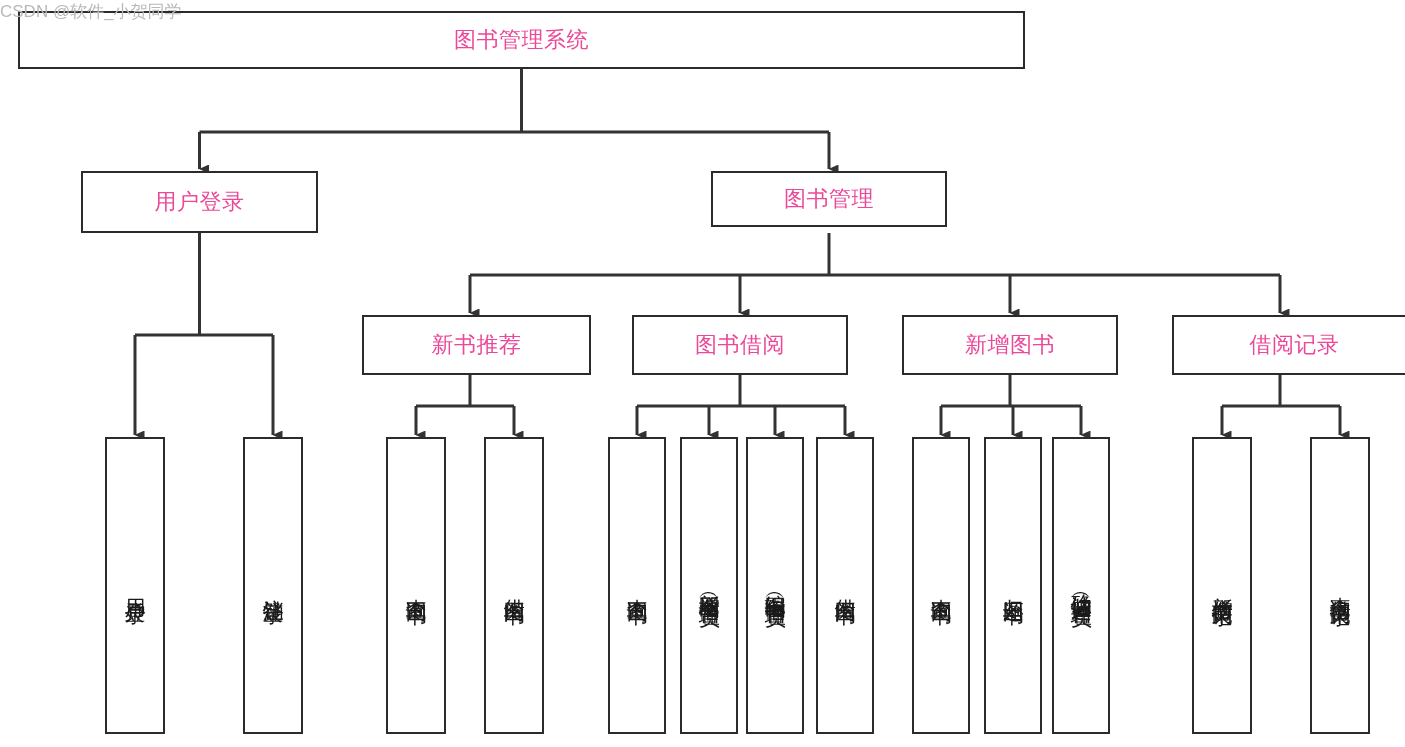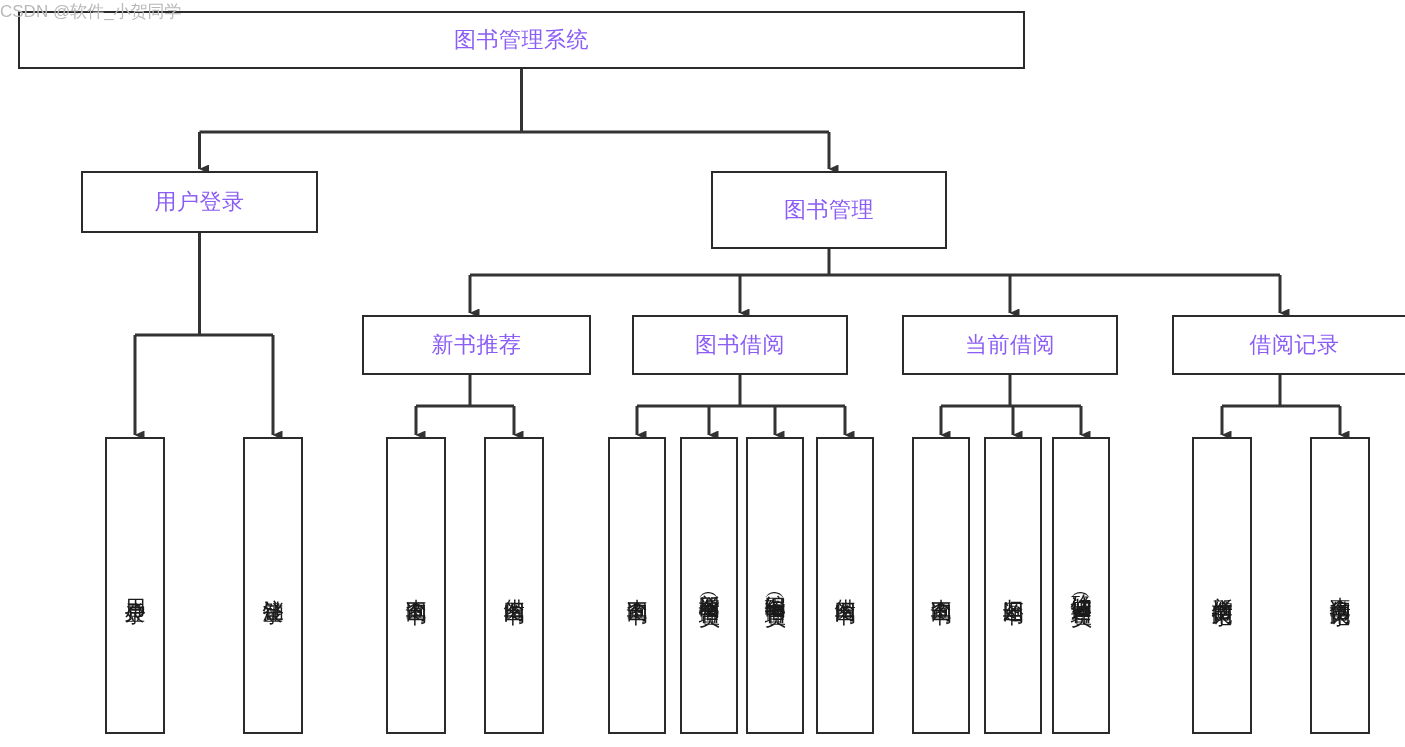--- a/index.html
+++ b/index.html
@@ -31,21 +31,21 @@
     box-sizing: border-box;
     background: #ffffff;
     border: 2px solid #2b2b2b;
     display: flex;
     align-items: center;
     justify-content: center;
     overflow: hidden;
   }
   .node-label-h {
     font-size: 22px;
-    color: #8b5cf6;
+    color: #ec4899;
     line-height: 1.1;
     white-space: nowrap;
     letter-spacing: 0.5px;
   }
   .node-label-v {
     font-size: 21px;
     color: #1a1a1a;
     writing-mode: vertical-rl;
     text-orientation: upright;
     line-height: 1.35;
@@ -109,31 +109,31 @@
       </g>
   </svg>
 
   <div id="node-layer">
       <div class="node-box" style="left: 18px; top: 11px; width: 1007px; height: 58px;">
         <span class="node-label-h">图书管理系统</span>
       </div>
       <div class="node-box" style="left: 81px; top: 171px; width: 237px; height: 62px;">
         <span class="node-label-h">用户登录</span>
       </div>
-      <div class="node-box" style="left: 711px; top: 171px; width: 236px; height: 78px;">
+      <div class="node-box" style="left: 711px; top: 171px; width: 236px; height: 56px;">
         <span class="node-label-h">图书管理</span>
       </div>
       <div class="node-box" style="left: 362px; top: 315px; width: 229px; height: 60px;">
         <span class="node-label-h">新书推荐</span>
       </div>
       <div class="node-box" style="left: 632px; top: 315px; width: 216px; height: 60px;">
         <span class="node-label-h">图书借阅</span>
       </div>
       <div class="node-box" style="left: 902px; top: 315px; width: 216px; height: 60px;">
-        <span class="node-label-h">当前借阅</span>
+        <span class="node-label-h">新增图书</span>
       </div>
       <div class="node-box" style="left: 1172px; top: 315px; width: 245px; height: 60px;">
         <span class="node-label-h">借阅记录</span>
       </div>
       <div class="node-box" style="left: 105px; top: 437px; width: 60px; height: 297px;">
         <span class="node-label-v">用户登录</span>
       </div>
       <div class="node-box" style="left: 243px; top: 437px; width: 60px; height: 297px;">
         <span class="node-label-v">注销登录</span>
       </div>

